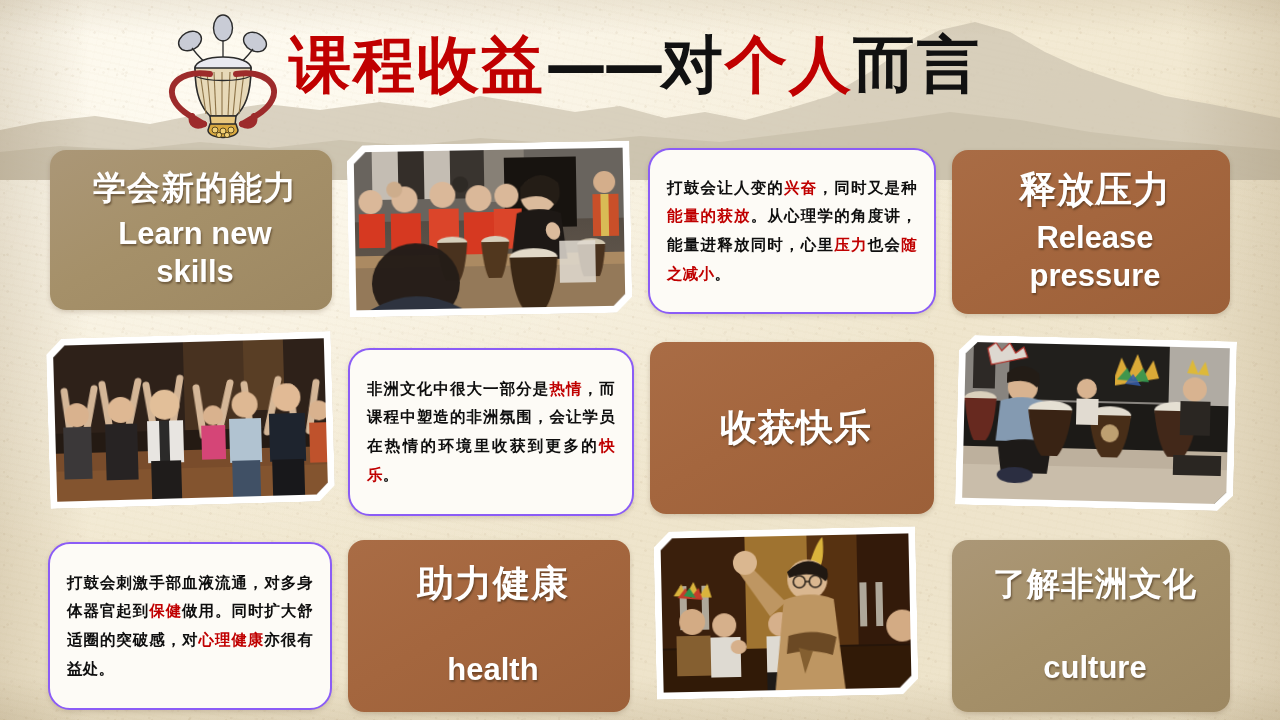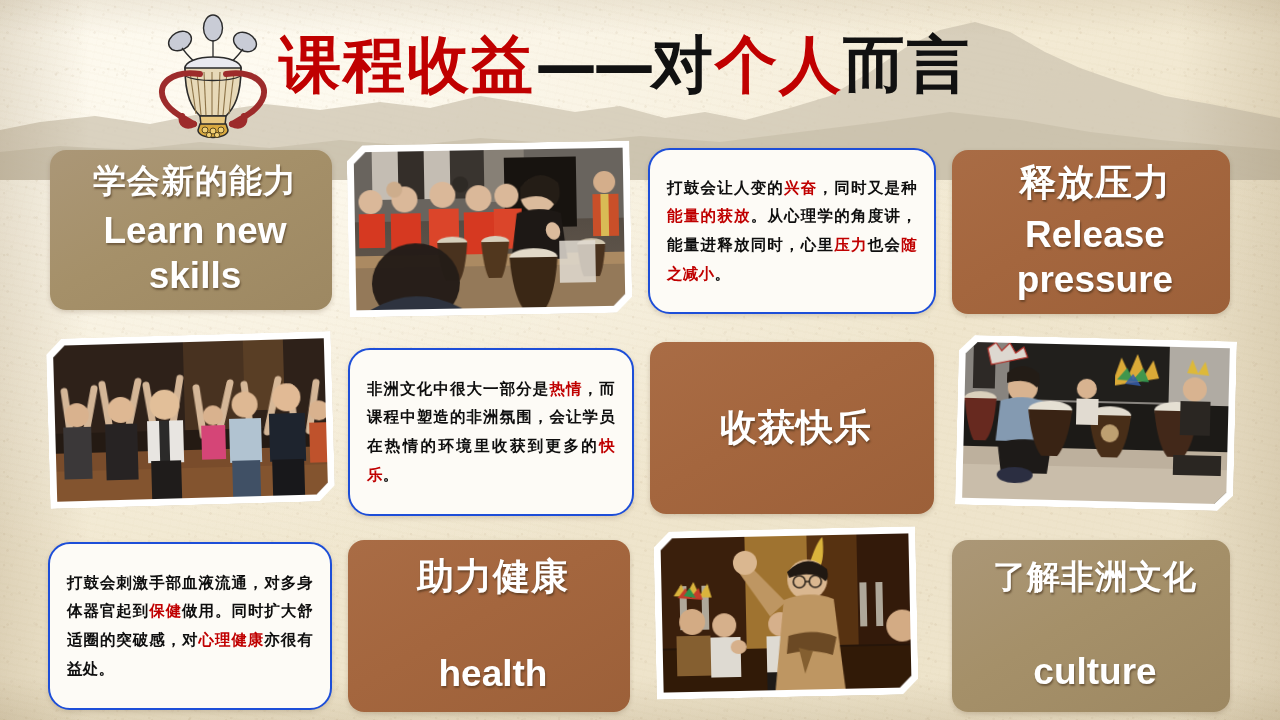--- a/index.html
+++ b/index.html
@@ -43,21 +43,21 @@
     background:
       linear-gradient(to right, rgba(120,95,55,.16) 0, rgba(120,95,55,0) 7%),
       linear-gradient(to left, rgba(120,95,55,.17) 0, rgba(120,95,55,0) 8%),
       linear-gradient(to bottom, rgba(120,95,55,.10) 0, rgba(120,95,55,0) 5%),
       linear-gradient(to top, rgba(120,95,55,.13) 0, rgba(120,95,55,0) 6%);
   }
   
   .mountains{position:absolute;left:0;top:0;width:1280px;height:180px;}
 
   
-  .title-row{position:absolute;left:7px;top:8px;width:1080px;height:120px;}
+  .title-row{position:absolute;left:17px;top:8px;width:1080px;height:120px;}
   .logo{position:absolute;left:145px;top:4px;width:122px;height:128px;}
   .title{
     position:absolute;left:272px;top:26px;
     font-family:"DejaVu Sans","Liberation Sans",sans-serif;
     font-size:62px;font-weight:bold;letter-spacing:2px;
     white-space:nowrap;line-height:1;
   }
   .t-red{color:#c00000;}
   .t-black{color:#111111;}
   .t-dash{color:#111111;letter-spacing:-4px;}
@@ -71,30 +71,30 @@
     padding-left:8px;
   }
   .card .cn{
     font-family:"DejaVu Sans","Liberation Sans",sans-serif;
     font-size:33px;font-weight:bold;color:#ffffff;line-height:1.15;
     text-shadow:1px 2px 2px rgba(60,40,20,.55);
     letter-spacing:1px;
   }
   .card .en{
     font-family:"Liberation Sans",sans-serif;
-    font-size:37px;font-weight:bold;color:#ffffff;line-height:1.22;
+    font-size:31px;font-weight:bold;color:#ffffff;line-height:1.22;
     text-shadow:1px 2px 2px rgba(60,40,20,.5);margin-top:8px;
     padding:0 8px;
   }
   .tan{background:linear-gradient(150deg,#ab9777 0%,#a59069 45%,#9d8862 100%);}
   .brown{background:linear-gradient(150deg,#a96c45 0%,#a4663e 45%,#9c6039 100%);align-items:center;}
 
   
   .bubble{
-    position:absolute;background:#fdfbf6;border:2px solid #1d4ed8;
+    position:absolute;background:#fdfbf6;border:2px solid #8b5cf6;
     border-radius:22px;box-sizing:border-box;
     display:flex;align-items:center;
     box-shadow:0 2px 5px rgba(90,65,35,.18);
   }
   .bubble p{
     margin:0;padding:0 17px;
     font-family:"DejaVu Sans","Liberation Sans",sans-serif;
     font-size:15.5px;font-weight:bold;color:#0e0e0e;
     line-height:1.85;text-align:justify;letter-spacing:.3px;
   }

